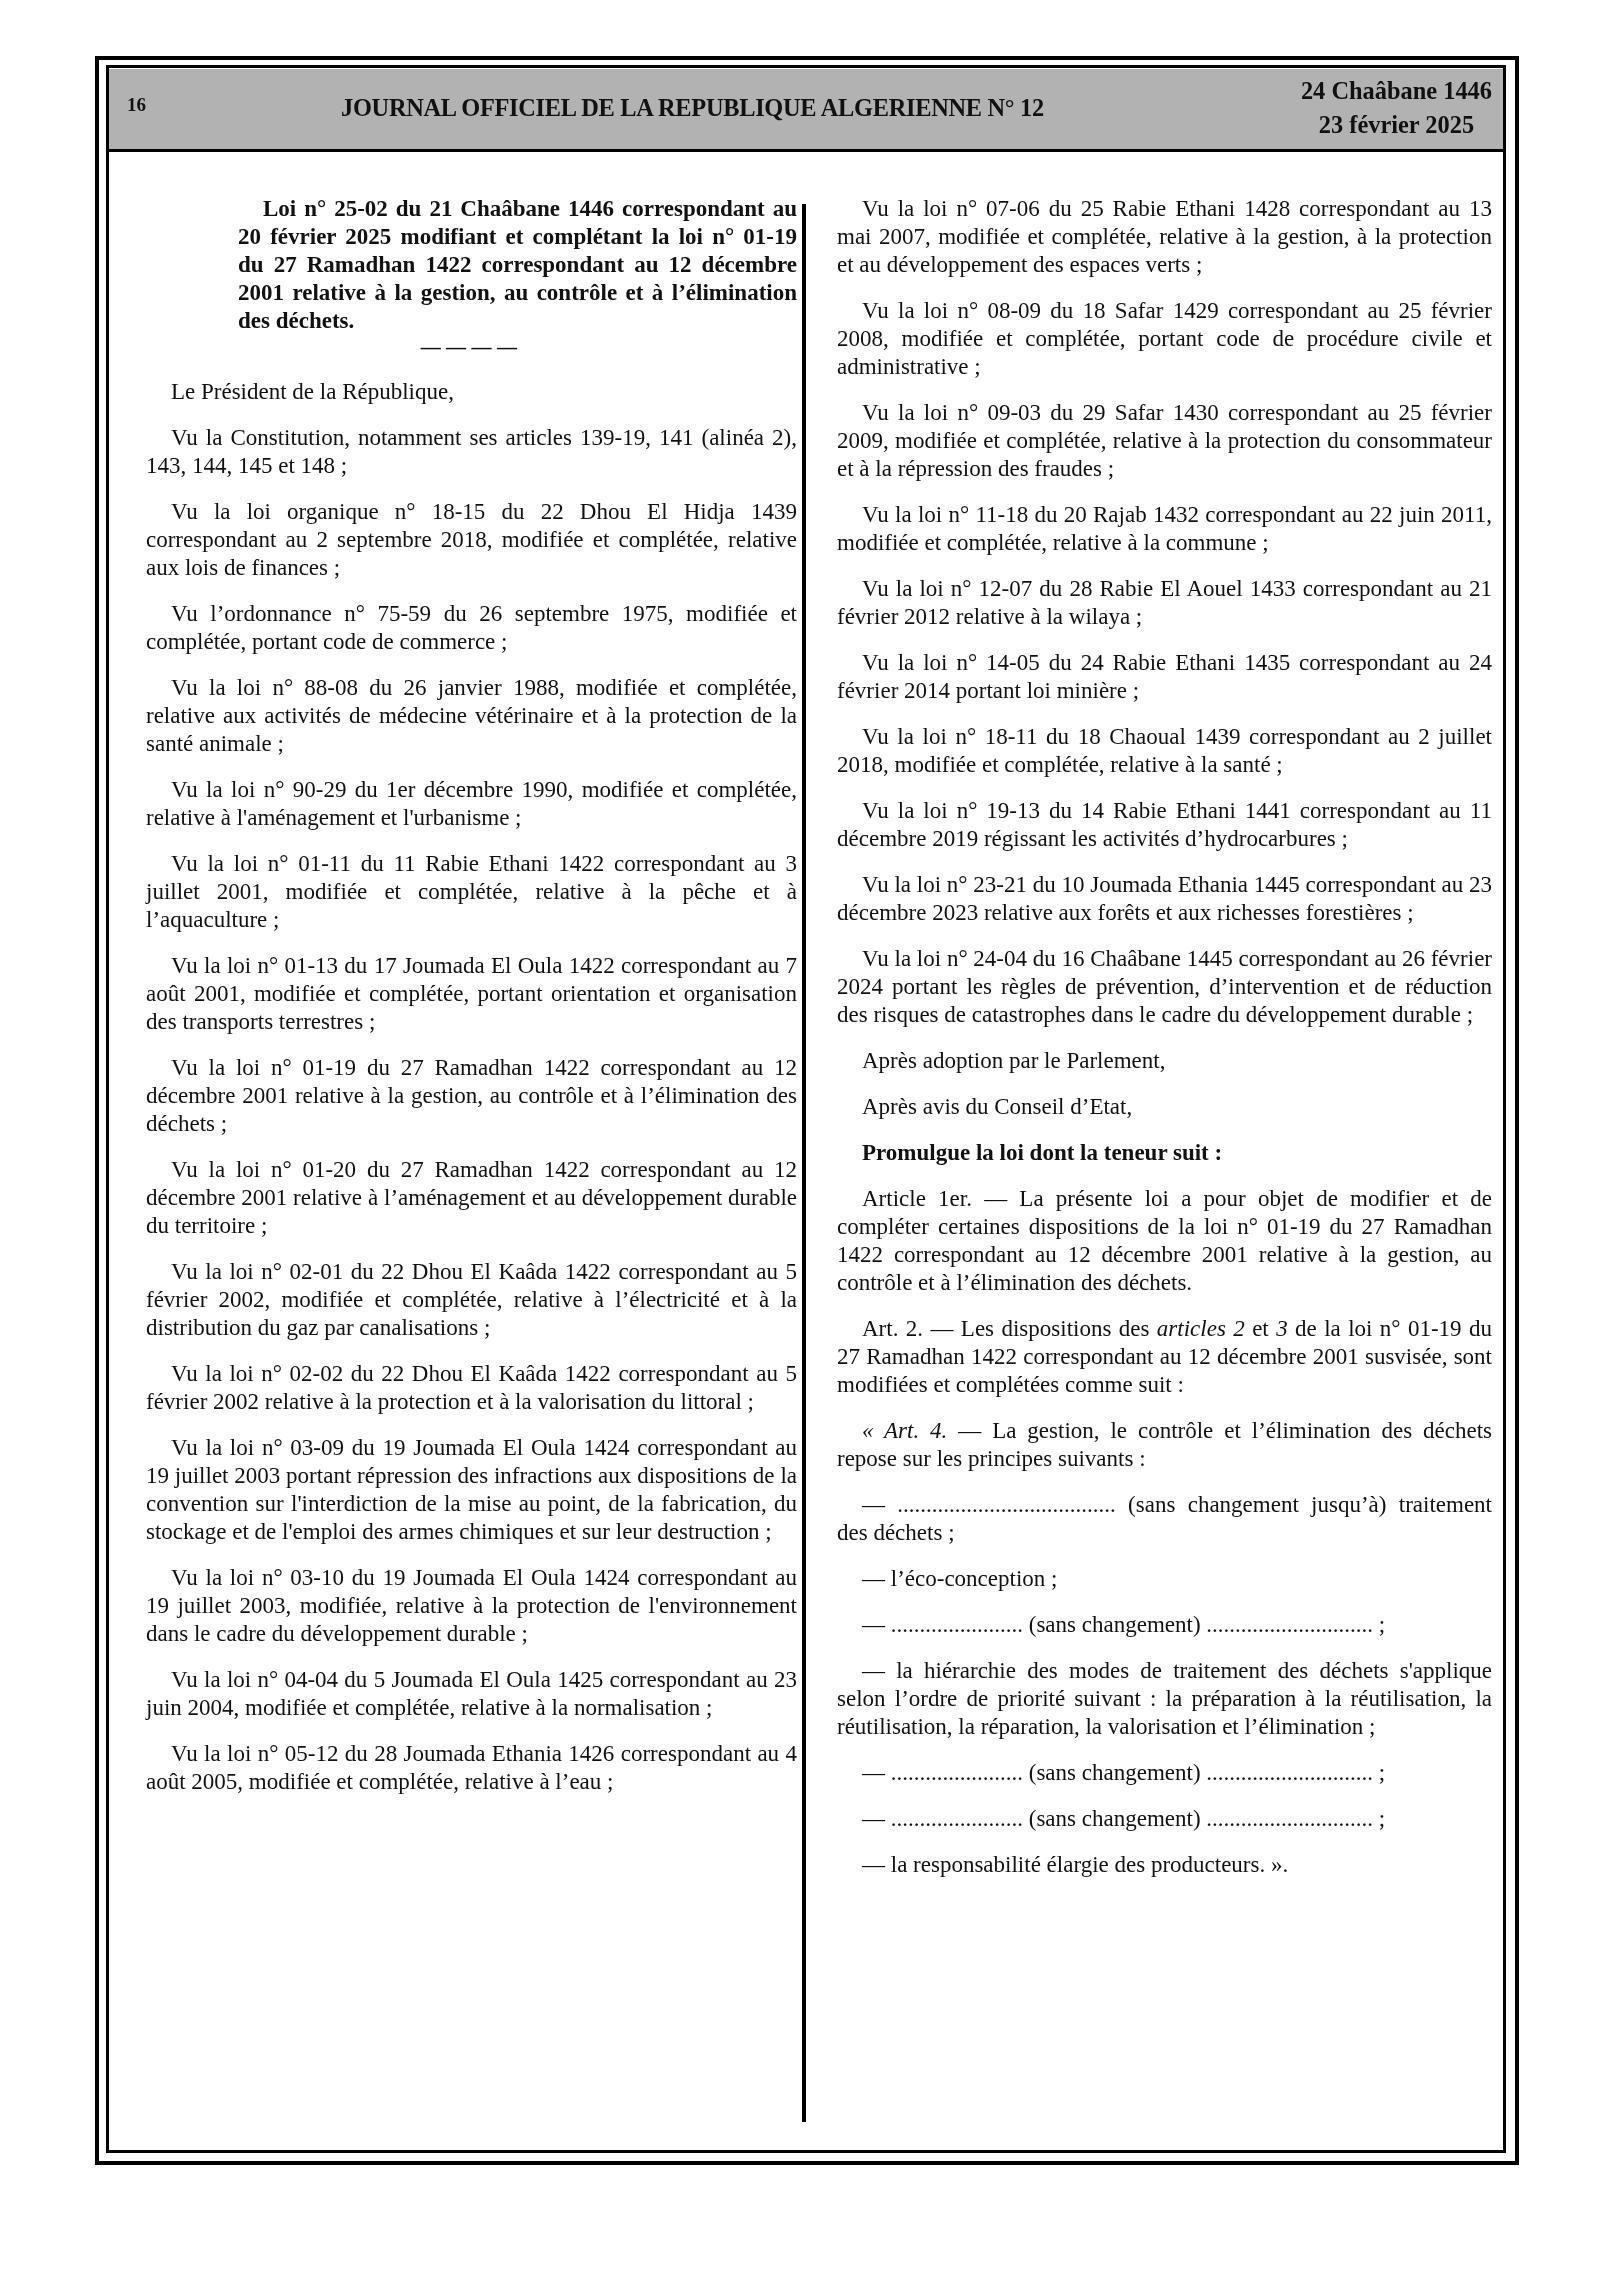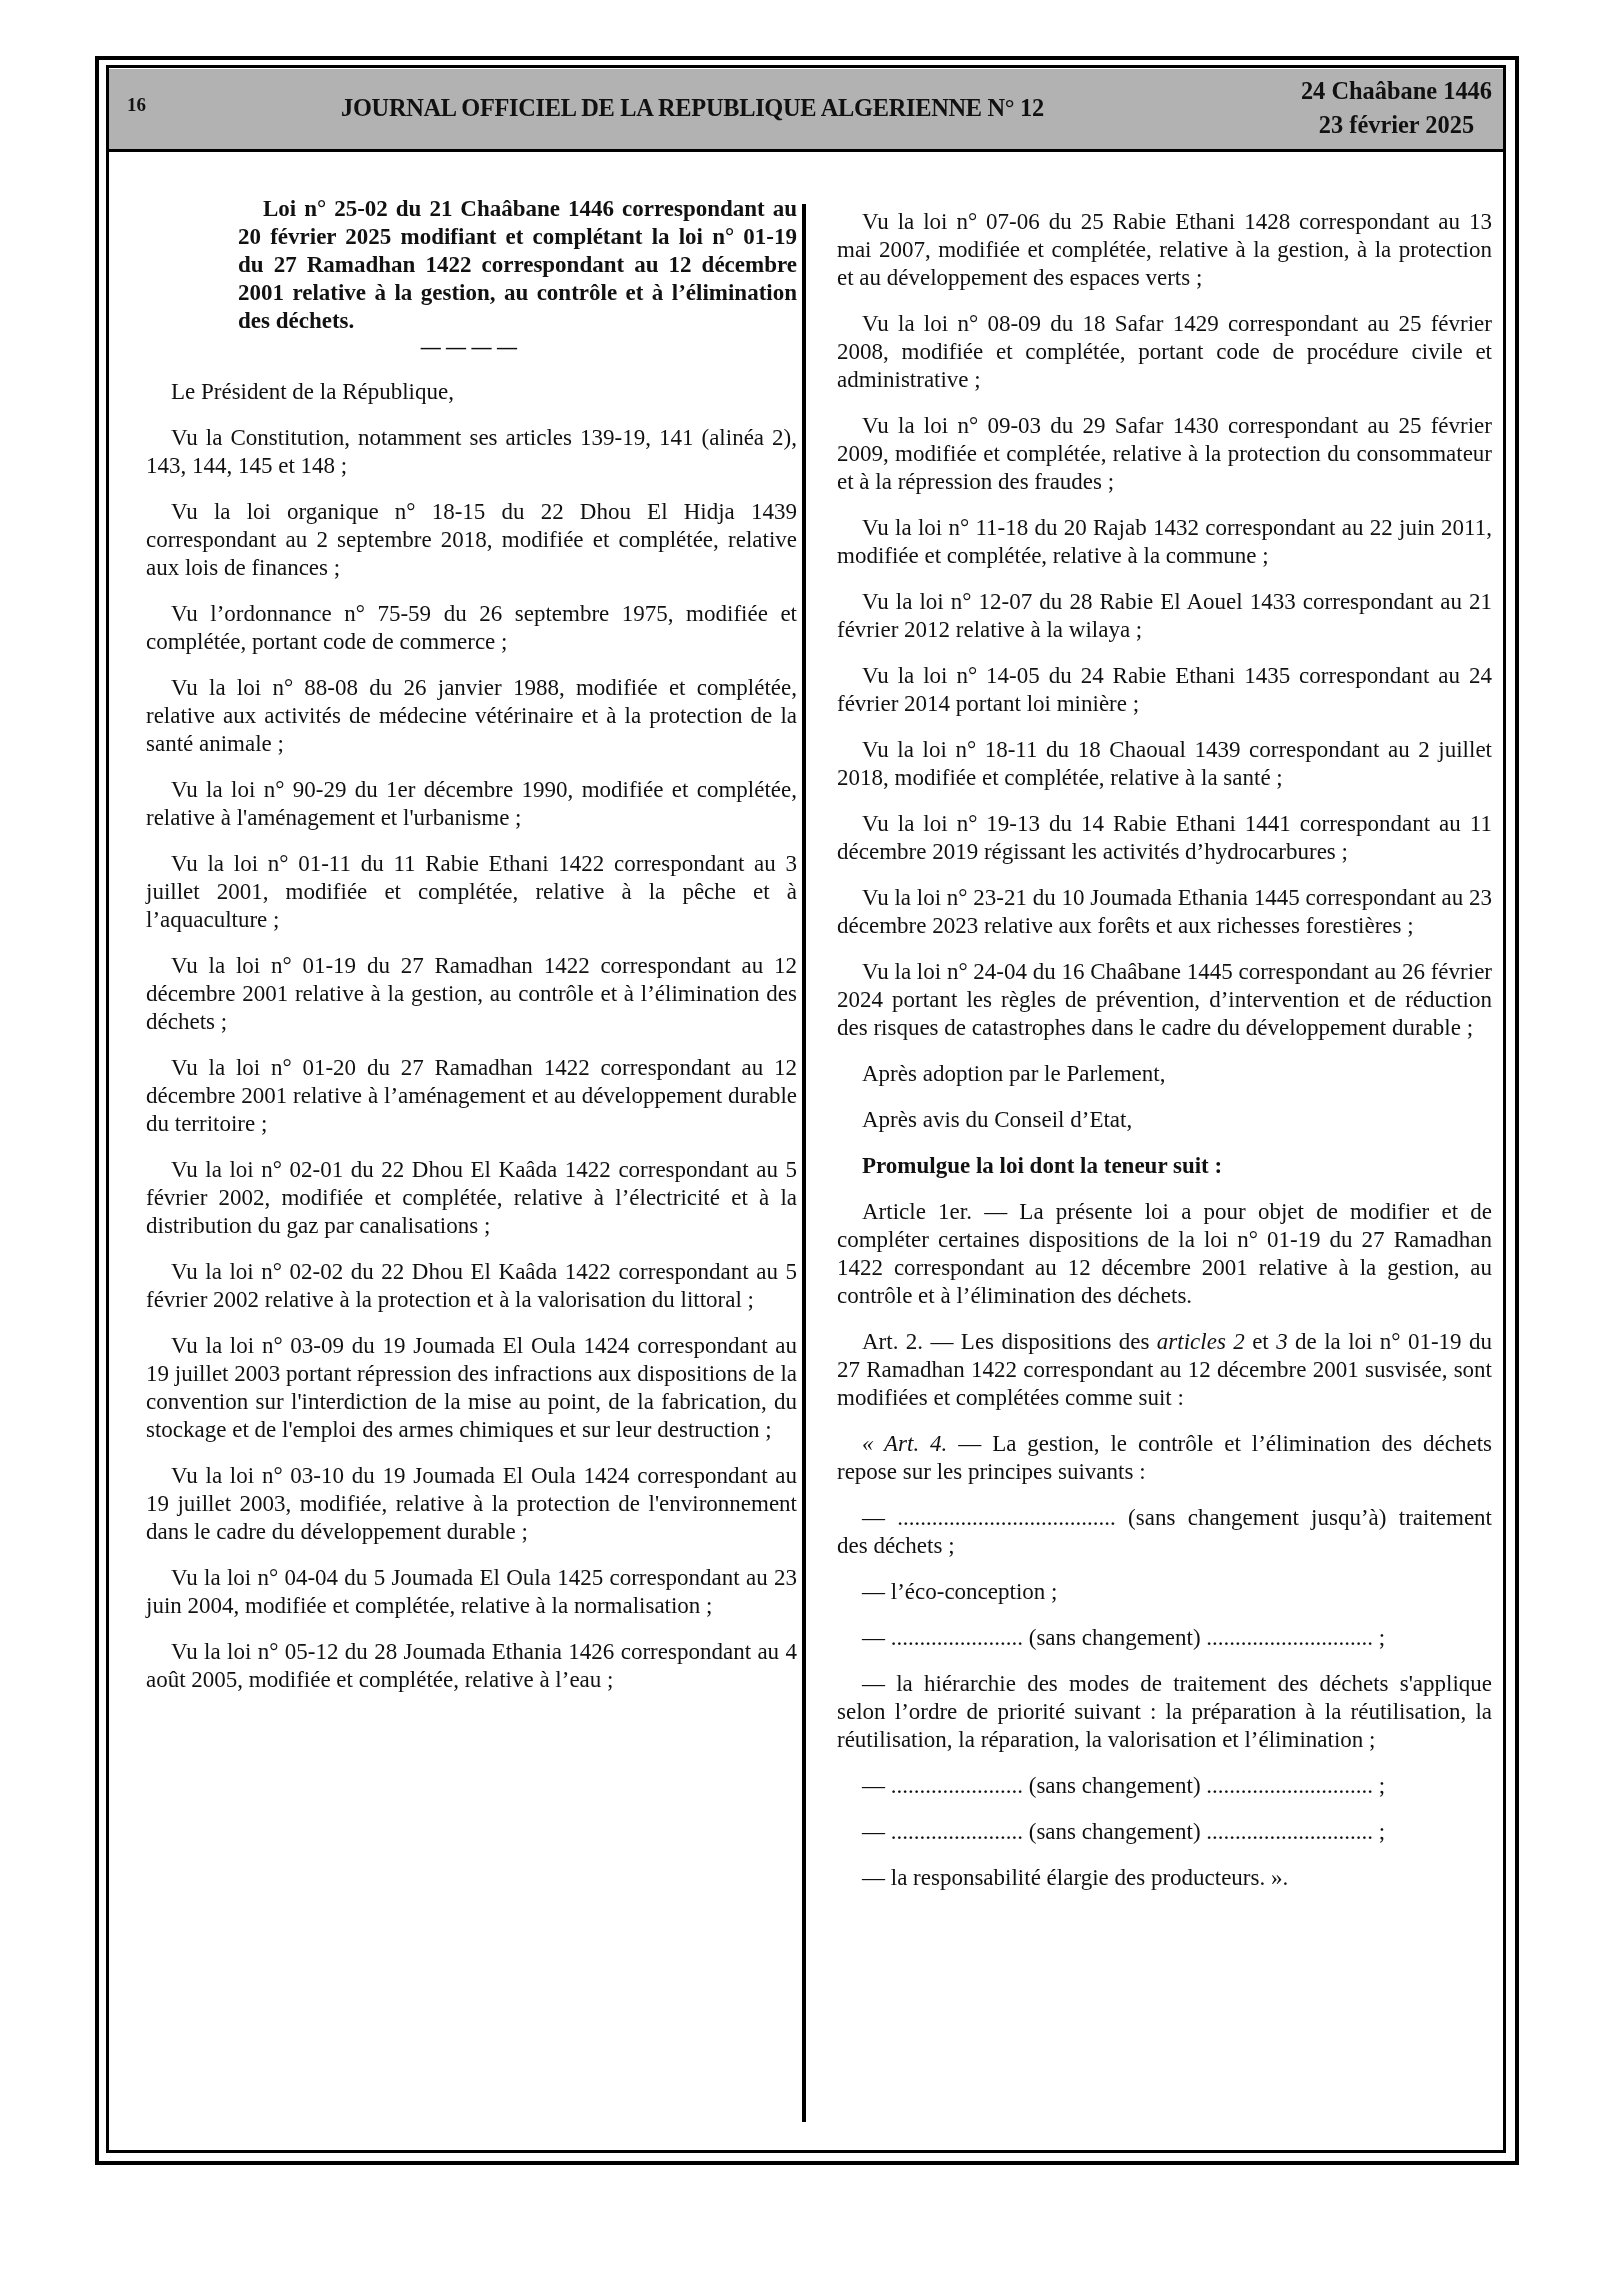--- a/index.html
+++ b/index.html
@@ -10,21 +10,21 @@
   .inner { position:absolute; left:106px; top:65px; width:1394px; height:2082px;
            border:3.6px solid #000; }
   .header { position:absolute; left:109px; top:69px; width:1394px; height:80px;
             background:#b2b2b2; border-bottom:3.6px solid #000; }
   .h-page { position:absolute; left:18px; top:25px; font-weight:bold; font-size:19px; }
   .h-title { position:absolute; left:232px; top:25px; font-weight:bold; font-size:24.4px; letter-spacing:-0.3px; }
   .h-date { position:absolute; right:11px; top:5.4px; text-align:center; font-weight:bold; font-size:24.4px; line-height:34px; }
   .divider { position:absolute; left:802px; top:204px; width:3.6px; height:1918px; background:#000; }
   .col { position:absolute; top:195px; font-size:23px; line-height:28px; text-align:justify; }
   .col.left { left:146px; width:651px; }
-  .col.right { left:837px; width:655px; top:195px;margin-top:13px; }
+  .col.right { left:837px; width:655px; top:195px; }
   .col p { margin:0 0 18px 0; text-indent:25px; }
   .law-title { font-weight:bold; font-size:23px; line-height:28px; text-align:justify;
                padding-left:92px; text-indent:-92px; margin:0 !important; }
   .sep { text-align:center; font-weight:bold; letter-spacing:5.4px; margin:0 0 18px 0 !important; text-indent:0 !important; font-size:20px; line-height:25px; }
   .bold { font-weight:bold; }
   .it { font-style:italic; }
 </style>
 </head>
 <body>
 
@@ -45,20 +45,21 @@
 <div class="col left">
   <p class="law-title">Loi n° 25-02 du 21 Chaâbane 1446 correspondant au 20 février 2025 modifiant et complétant la loi n° 01-19 du 27 Ramadhan 1422 correspondant au 12 décembre 2001 relative à la gestion, au contrôle et à l’élimination des déchets.</p>
   <p class="sep">————</p>
   <p>Le Président de la République,</p>
   <p>Vu la Constitution, notamment ses articles 139-19, 141 (alinéa 2), 143, 144, 145 et 148 ;</p>
   <p>Vu la loi organique n° 18-15 du 22 Dhou El Hidja 1439 correspondant au 2 septembre 2018, modifiée et complétée, relative aux lois de finances ;</p>
   <p>Vu l’ordonnance n° 75-59 du 26 septembre 1975, modifiée et complétée, portant code de commerce ;</p>
   <p>Vu la loi n° 88-08 du 26 janvier 1988, modifiée et complétée, relative aux activités de médecine vétérinaire et à la protection de la santé animale ;</p>
   <p>Vu la loi n° 90-29 du 1er décembre 1990, modifiée et complétée, relative à l'aménagement et l'urbanisme ;</p>
   <p>Vu la loi n° 01-11 du 11 Rabie Ethani 1422 correspondant au 3 juillet 2001, modifiée et complétée, relative à la pêche et à l’aquaculture ;</p>
+  <p>Vu la loi n° 01-13 du 17 Joumada El Oula 1422 correspondant au 7 août 2001, modifiée et complétée, portant orientation et organisation des transports terrestres ;</p>
   <p>Vu la loi n° 01-19 du 27 Ramadhan 1422 correspondant au 12 décembre 2001 relative à la gestion, au contrôle et à l’élimination des déchets ;</p>
   <p>Vu la loi n° 01-20 du 27 Ramadhan 1422 correspondant au 12 décembre 2001 relative à l’aménagement et au développement durable du territoire ;</p>
   <p>Vu la loi n° 02-01 du 22 Dhou El Kaâda 1422 correspondant au 5 février 2002, modifiée et complétée, relative à l’électricité et à la distribution du gaz par canalisations ;</p>
   <p>Vu la loi n° 02-02 du 22 Dhou El Kaâda 1422 correspondant au 5 février 2002 relative à la protection et à la valorisation du littoral ;</p>
   <p>Vu la loi n° 03-09 du 19 Joumada El Oula 1424 correspondant au 19 juillet 2003 portant répression des infractions aux dispositions de la convention sur l'interdiction de la mise au point, de la fabrication, du stockage et de l'emploi des armes chimiques et sur leur destruction ;</p>
   <p>Vu la loi n° 03-10 du 19 Joumada El Oula 1424 correspondant au 19 juillet 2003, modifiée, relative à la protection de l'environnement dans le cadre du développement durable ;</p>
   <p>Vu la loi n° 04-04 du 5 Joumada El Oula 1425 correspondant au 23 juin 2004, modifiée et complétée, relative à la normalisation ;</p>
   <p>Vu la loi n° 05-12 du 28 Joumada Ethania 1426 correspondant au 4 août 2005, modifiée et complétée, relative à l’eau ;</p>
 </div>
 

